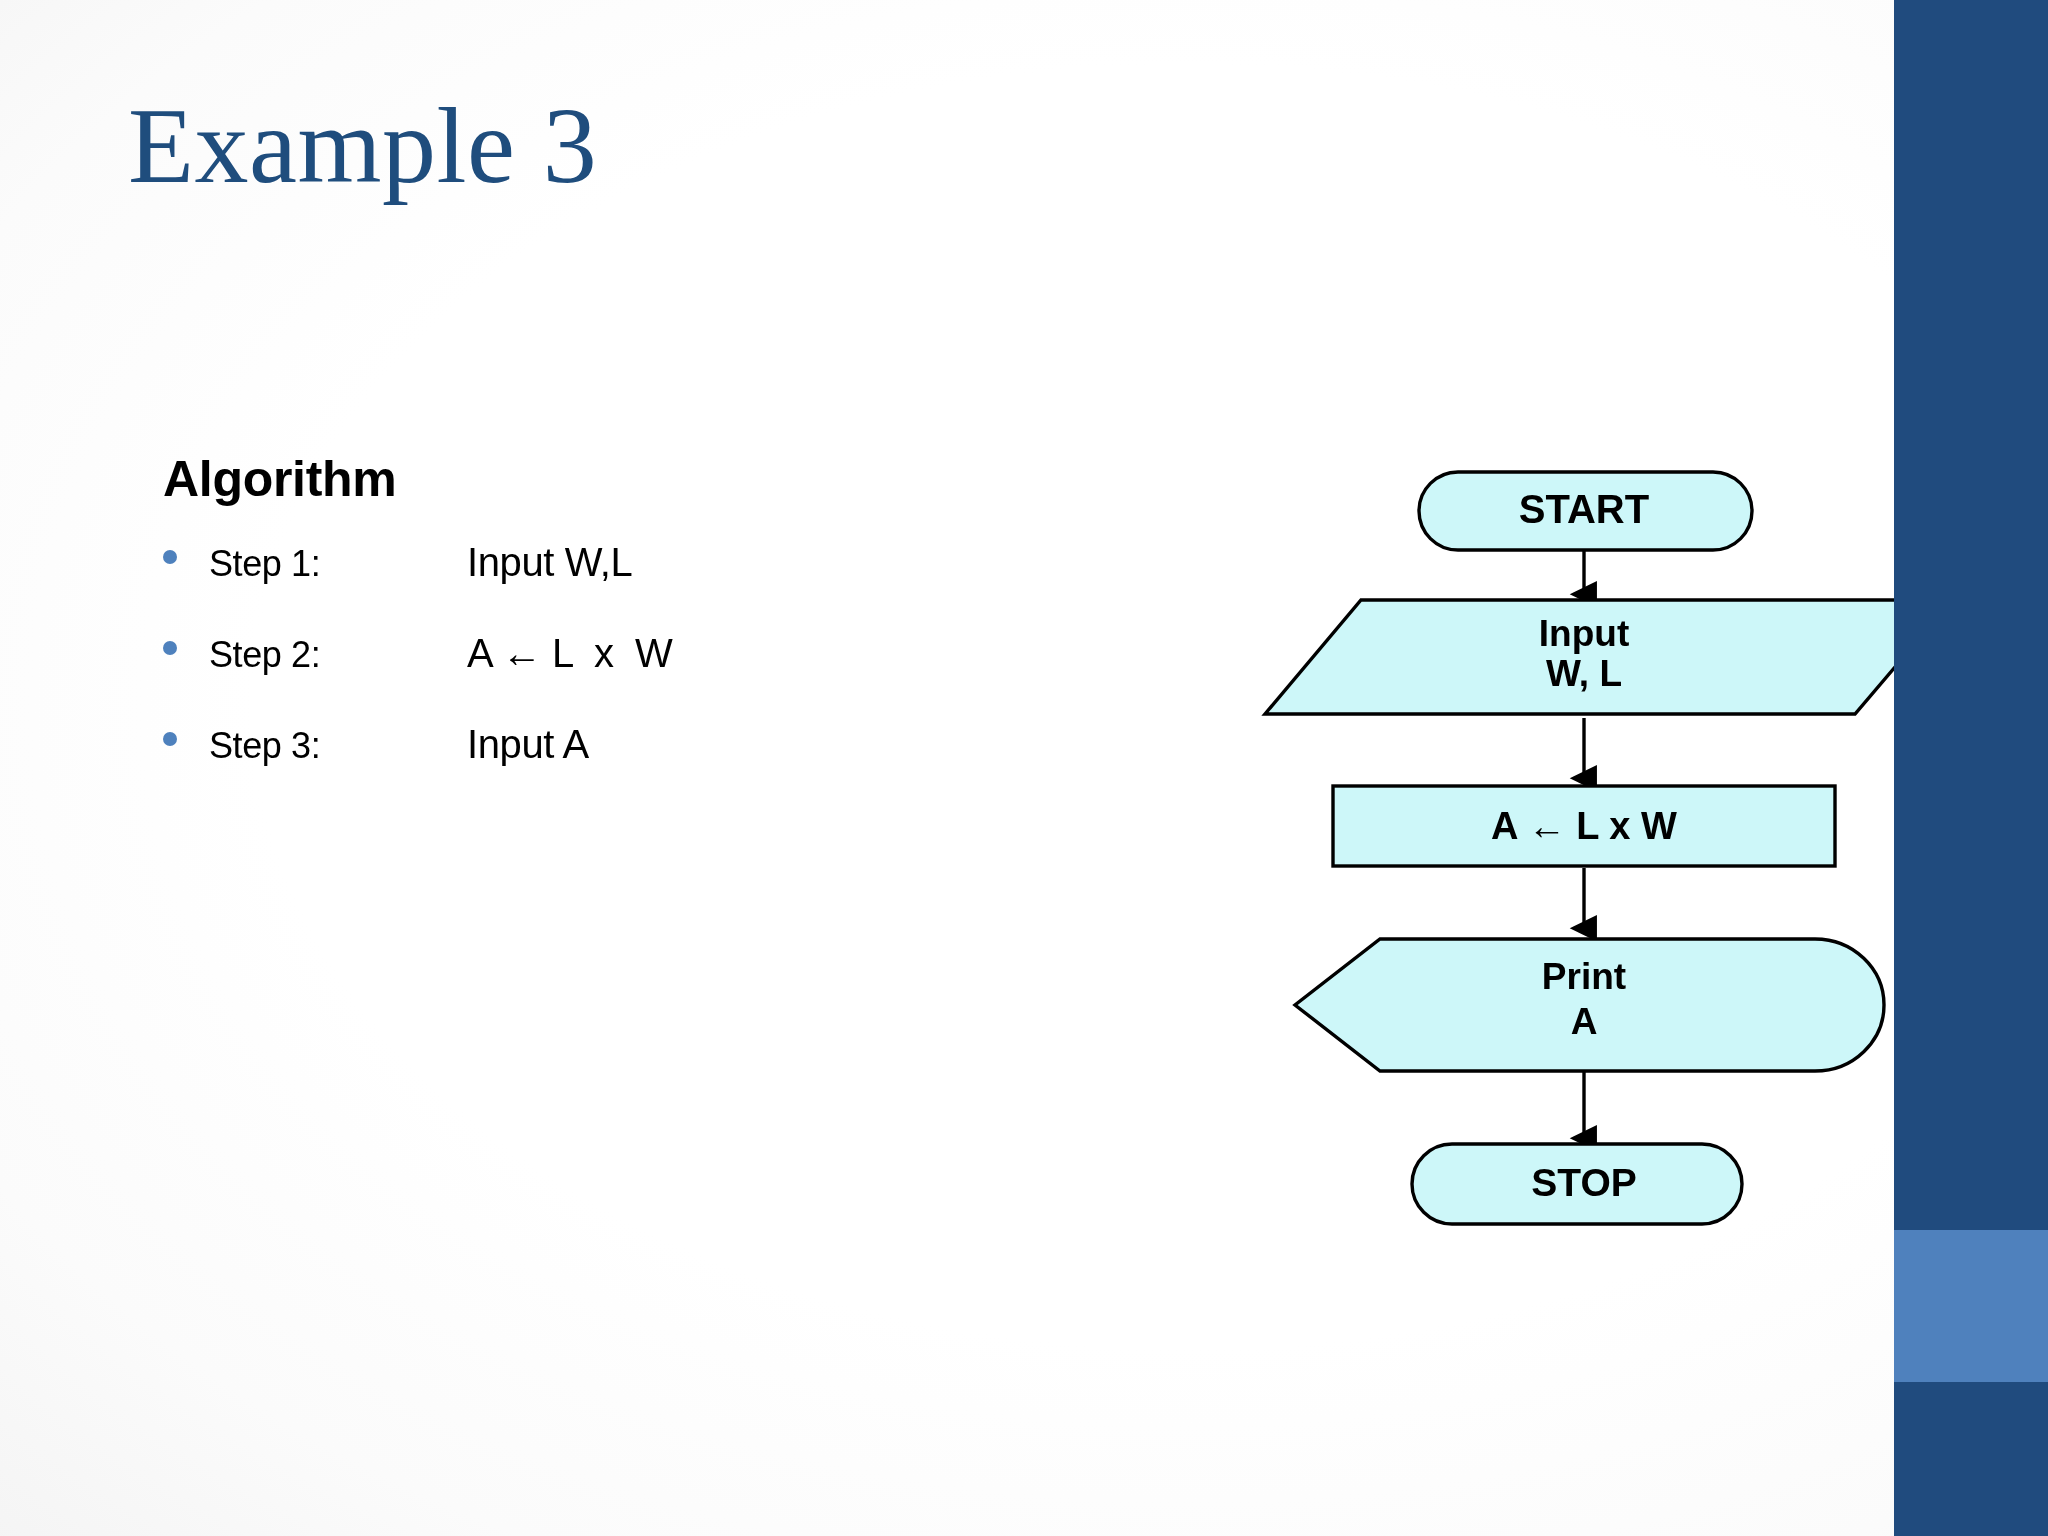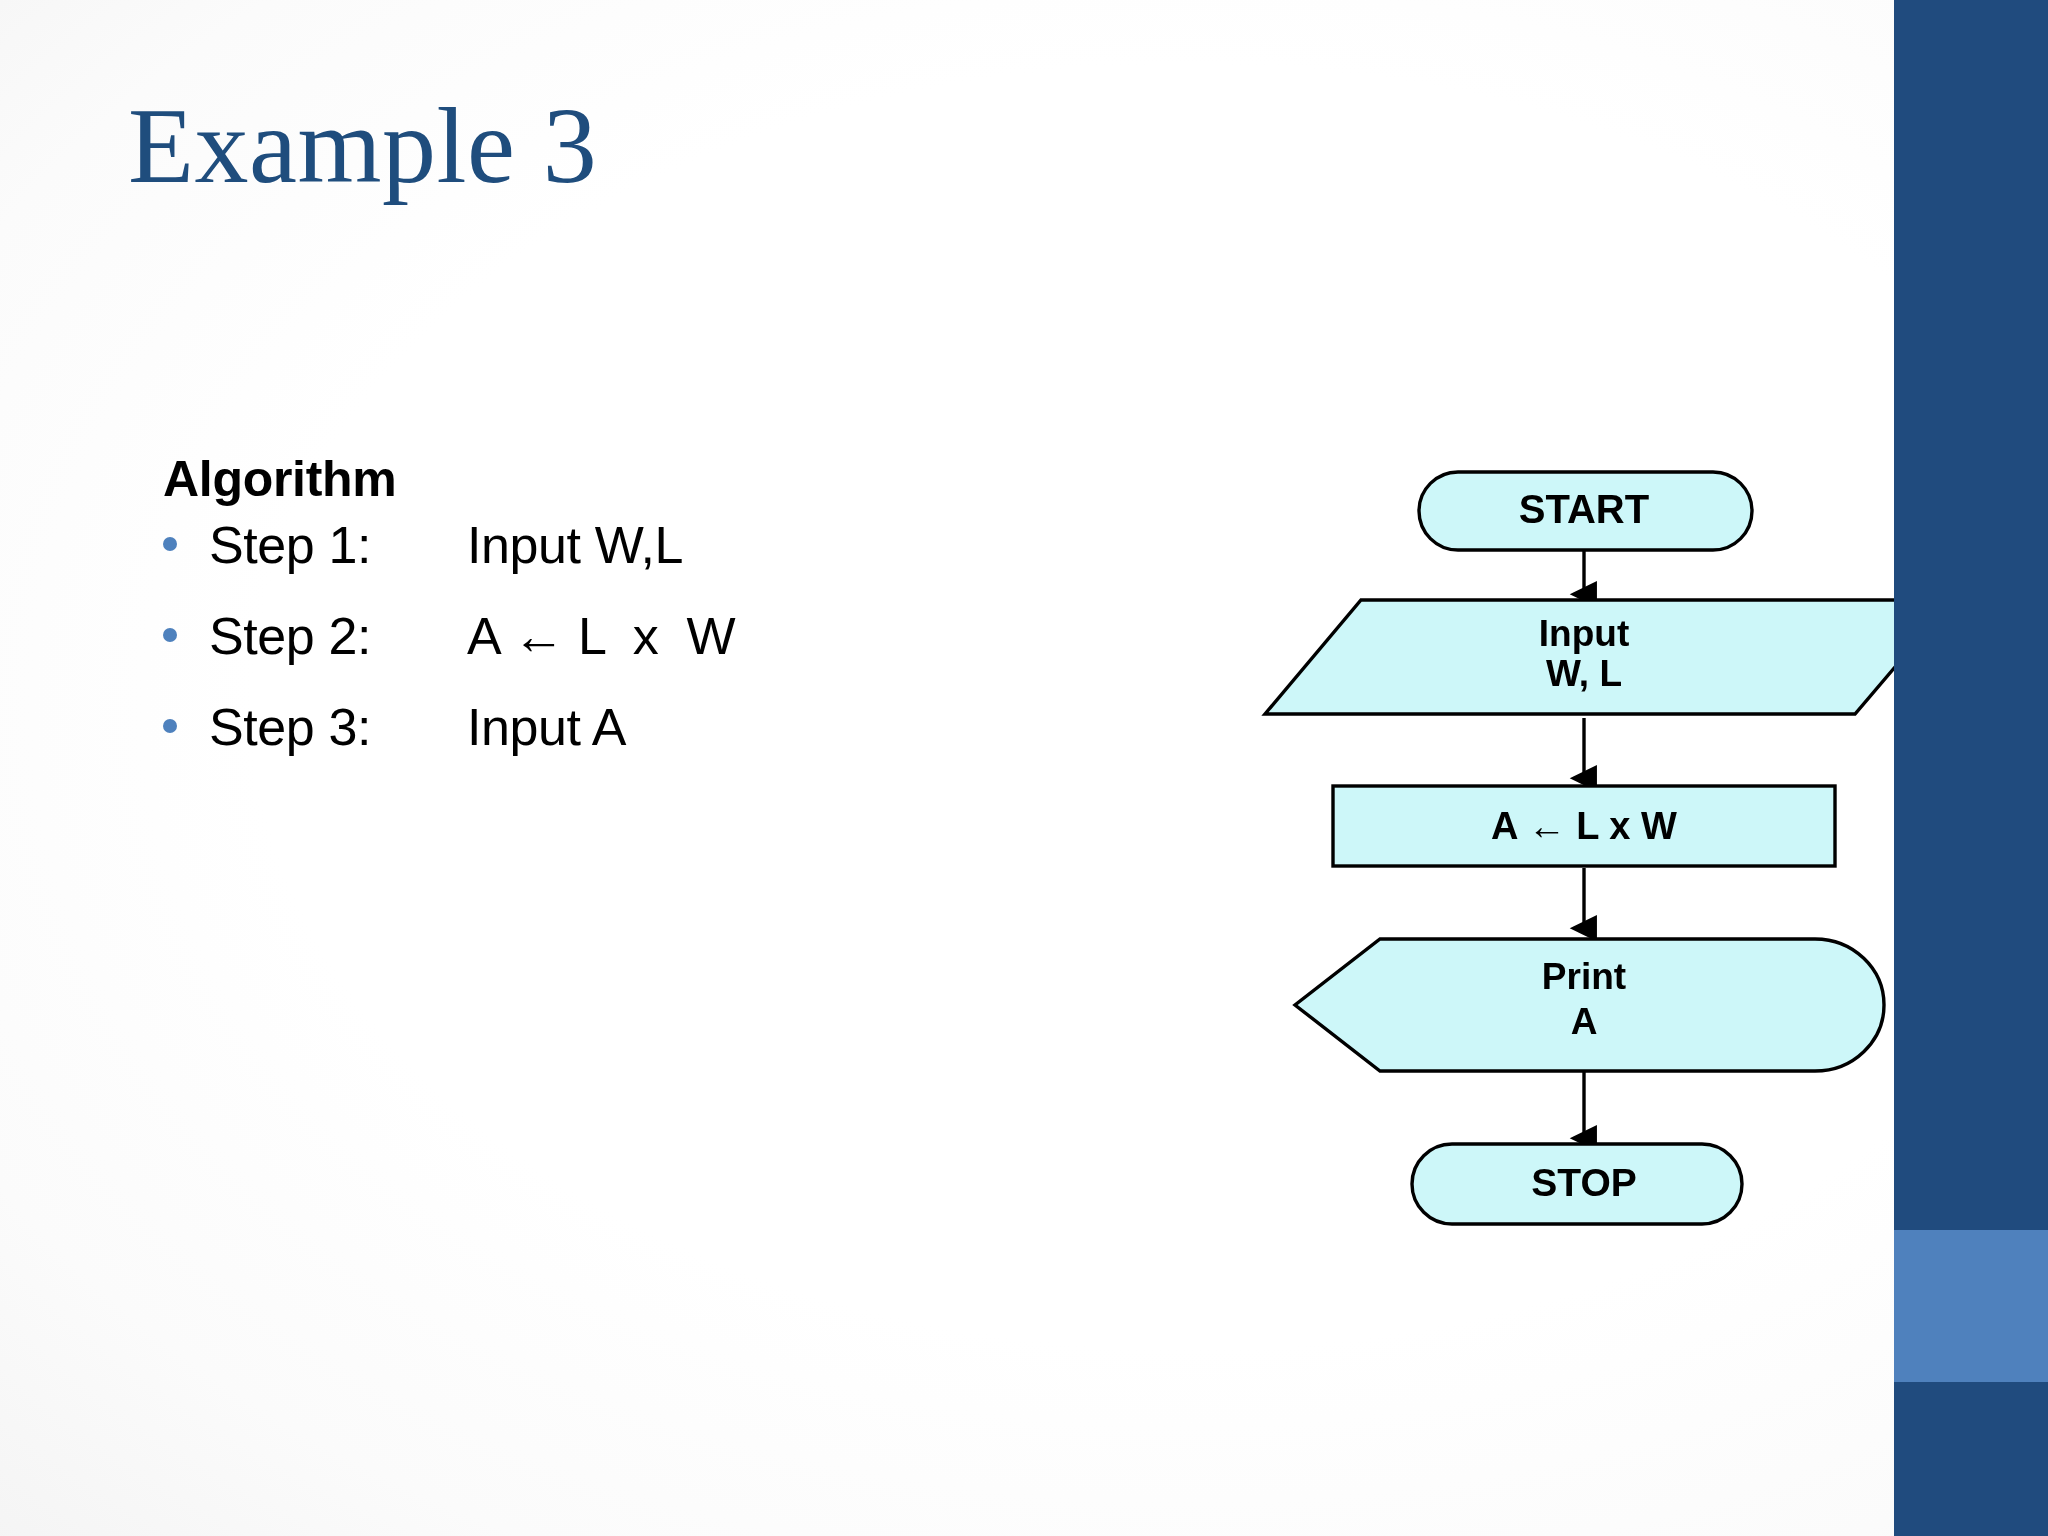--- a/index.html
+++ b/index.html
@@ -78,32 +78,33 @@
     height: 14px;
     border-radius: 50%;
     background: #4E81BD;
     position: relative;
     top: -12px;
     margin-right: 32px;
   }
   .step-label {
     flex: 0 0 auto;
     width: 258px;
-    font-size: 52px;
+    font-size: 36px;
     color: #000000;
     line-height: 1;
     letter-spacing: -0.4px;
   }
   .step-value {
     flex: 1 1 auto;
-    font-size: 52px;
+    font-size: 40px;
     color: #000000;
     line-height: 1;
     letter-spacing: -0.4px;
     white-space: pre;
+    margin-top: 23px;
   }
 
   
   #flowchart {
     position: absolute;
     left: 1180px;
     top: 456px;
     width: 790px;
     height: 1010px;
     z-index: 10;

